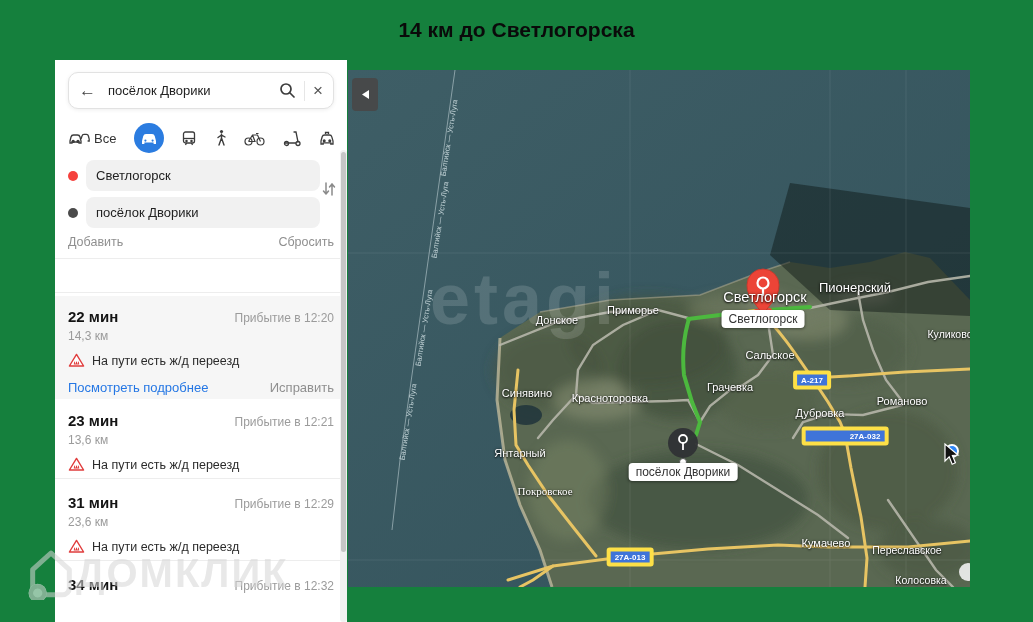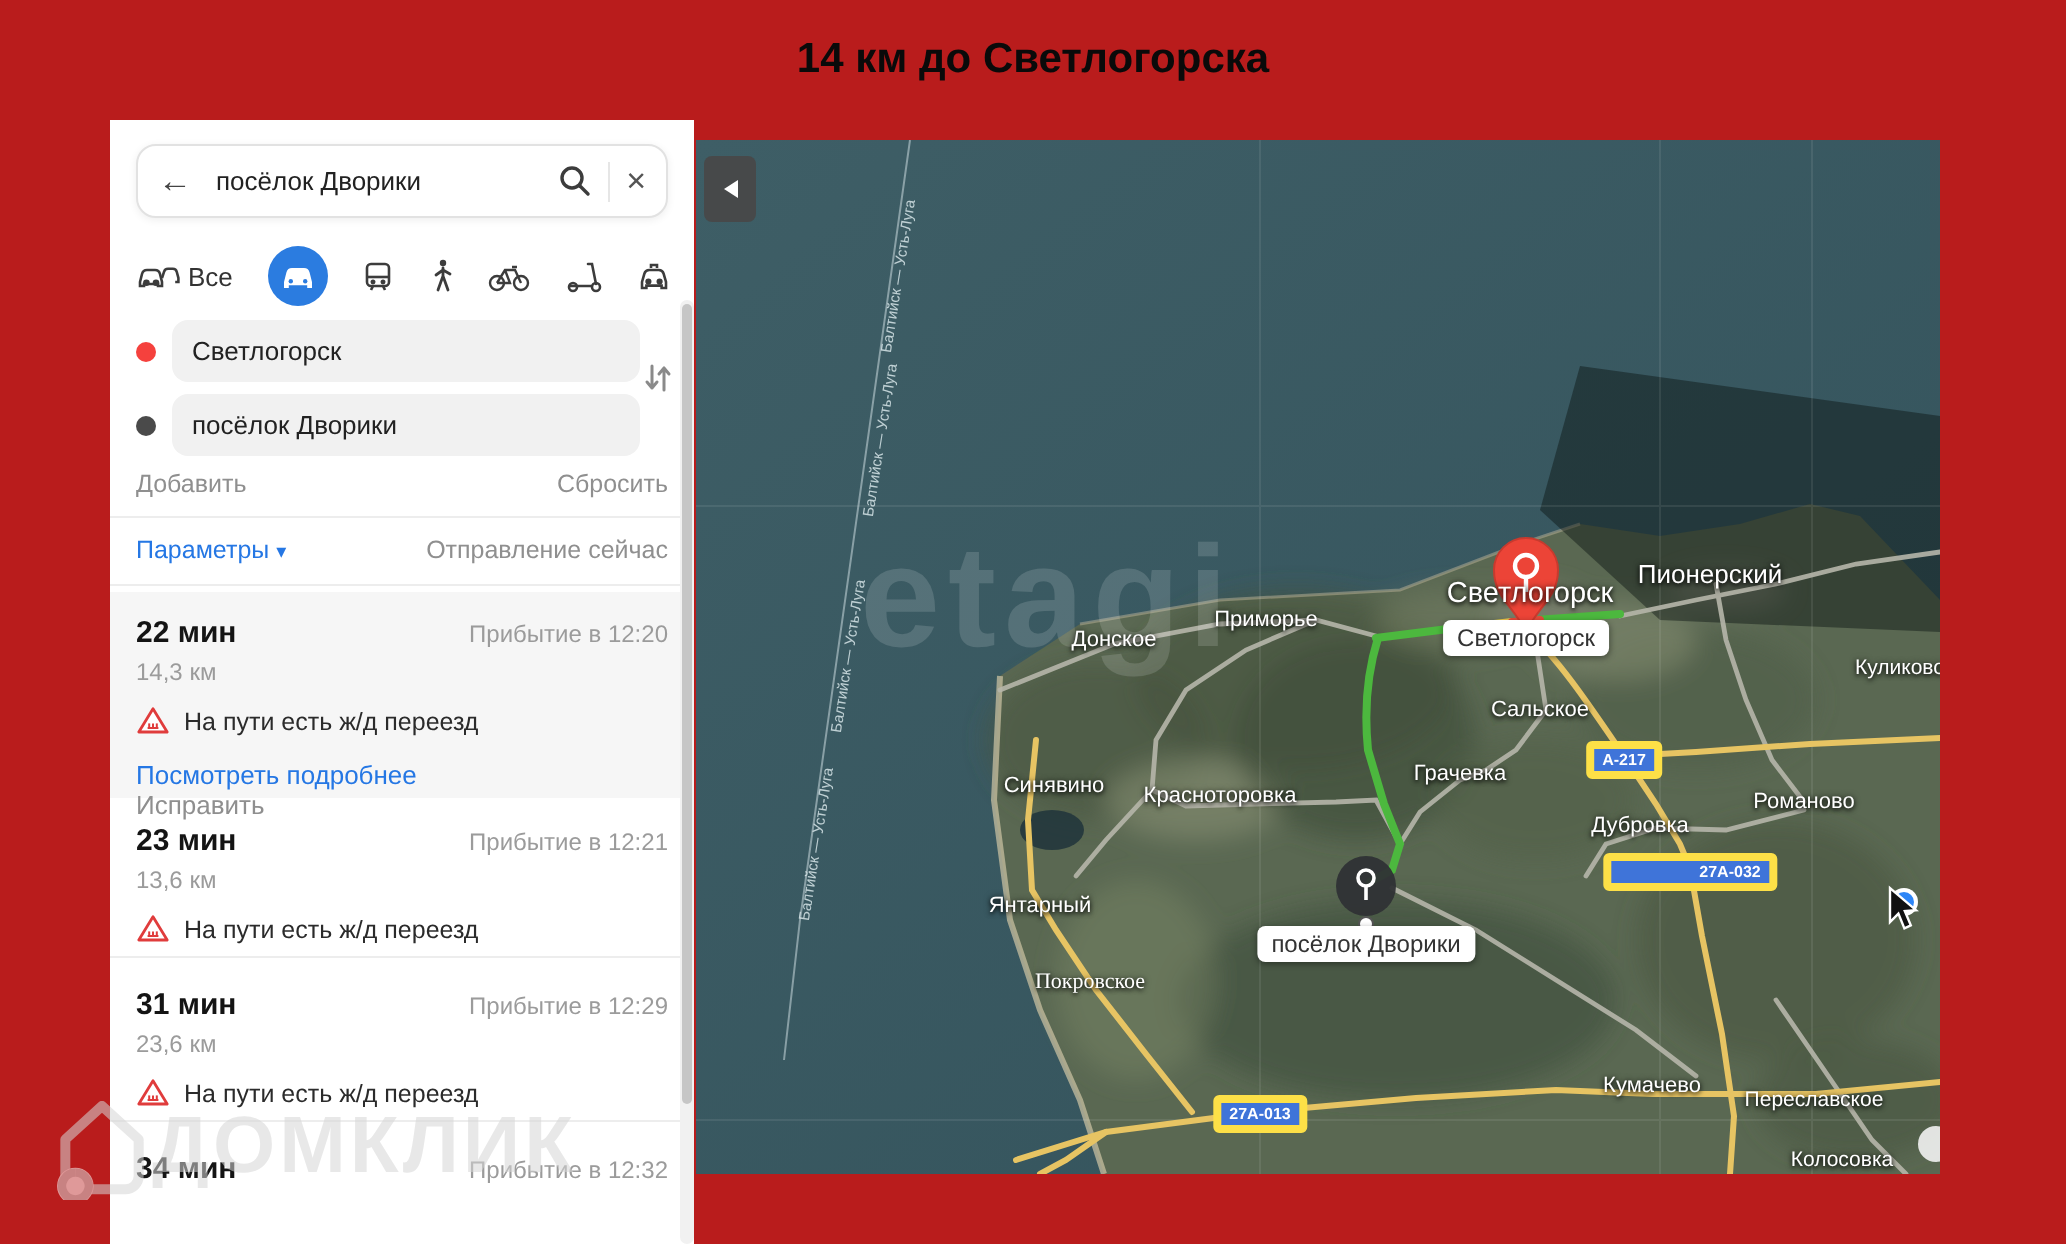--- a/index.html
+++ b/index.html
@@ -1,17 +1,17 @@
 <!DOCTYPE html>
 <html><head>
 <meta charset="utf-8">
 <style>
   html,body{margin:0;padding:0;background:#fff;}
   *{box-sizing:border-box;}
-  #app{position:relative;width:1033px;height:622px;background:#b91c1c;overflow:hidden;
+  #app{position:relative;width:1033px;height:622px;background:#15803d;overflow:hidden;
        font-family:"Liberation Sans",sans-serif;}
 
   
   #page-title{position:absolute;top:18px;left:0;width:1033px;text-align:center;
     font-size:21px;font-weight:700;color:#0a0a0a;}
 
   
   #sidebar{position:absolute;left:55px;top:60px;width:292px;height:562px;background:#fff;z-index:4;}
   #searchbar{position:absolute;left:13px;top:12px;width:266px;height:37px;background:#fff;
     border:1px solid #e2e2e2;border-radius:10px;box-shadow:0 1px 4px rgba(0,0,0,.07);
@@ -40,21 +40,21 @@
   .blue-link{color:#2577e4;cursor:pointer;}
   .hr{position:absolute;left:0;width:292px;height:1px;background:#ededed;}
 
   .opt{position:absolute;left:0;width:292px;padding:12px 13px 0 13px;}
   .opt.selected{background:#f6f6f6;}
   .opt-top{display:flex;justify-content:space-between;align-items:baseline;gap:32px;}
   .opt-time{font-size:15px;font-weight:700;color:#141414;}
   .opt-arr{font-size:12px;color:#9b9b9b;}
   .opt-dist{font-size:12px;color:#9b9b9b;margin-top:4px;}
   .opt-warn{display:flex;align-items:center;gap:7px;margin-top:10px;font-size:12.5px;color:#2b2b2b;}
-  .opt-actions{display:flex;justify-content:space-between;margin-top:12px;font-size:13px;flex-direction:column;}
+  .opt-actions{display:flex;justify-content:space-between;margin-top:12px;font-size:13px;}
 
   #scrollbar{position:absolute;right:0;top:90px;width:7px;height:472px;background:#f1f1f1;border-radius:4px;}
   #scroll-thumb{position:absolute;left:1px;top:2px;width:5px;height:400px;background:#c6c6c6;border-radius:3px;}
 
   
   #wm-domclick{position:absolute;left:26px;top:546px;display:flex;align-items:center;
     z-index:6;pointer-events:none;opacity:.55;}
   #wm-domclick .wm-text{font-size:40px;font-weight:700;letter-spacing:2px;color:#d6d6d6;
     text-transform:uppercase;}
 
@@ -183,27 +183,20 @@
           </g>
         </svg>
     </div>
 
     <div class="linkrow" style="top:175px">
       <span class="gray-link">Добавить</span>
       <span class="gray-link">Сбросить</span>
     </div>
     <div class="hr" style="top:198px"></div>
 
-    <div class="linkrow" style="top:208px">
-      <span class="blue-link">
-        <span>Параметры</span>
-        <span style="font-size:10px">▾</span>
-      </span>
-      <span class="gray-link">Отправление сейчас</span>
-    </div>
     <div class="hr" style="top:232px"></div>
 
     <div class="opt selected" style="top:236px;height:103px">
       <div class="opt-top">
         <span class="opt-time">22 мин</span>
         <span class="opt-arr">Прибытие в 12:20</span>
       </div>
       <div class="opt-dist">14,3 км</div>
       <div class="opt-warn">
         <svg width="17" height="15" viewBox="0 0 17 15">

